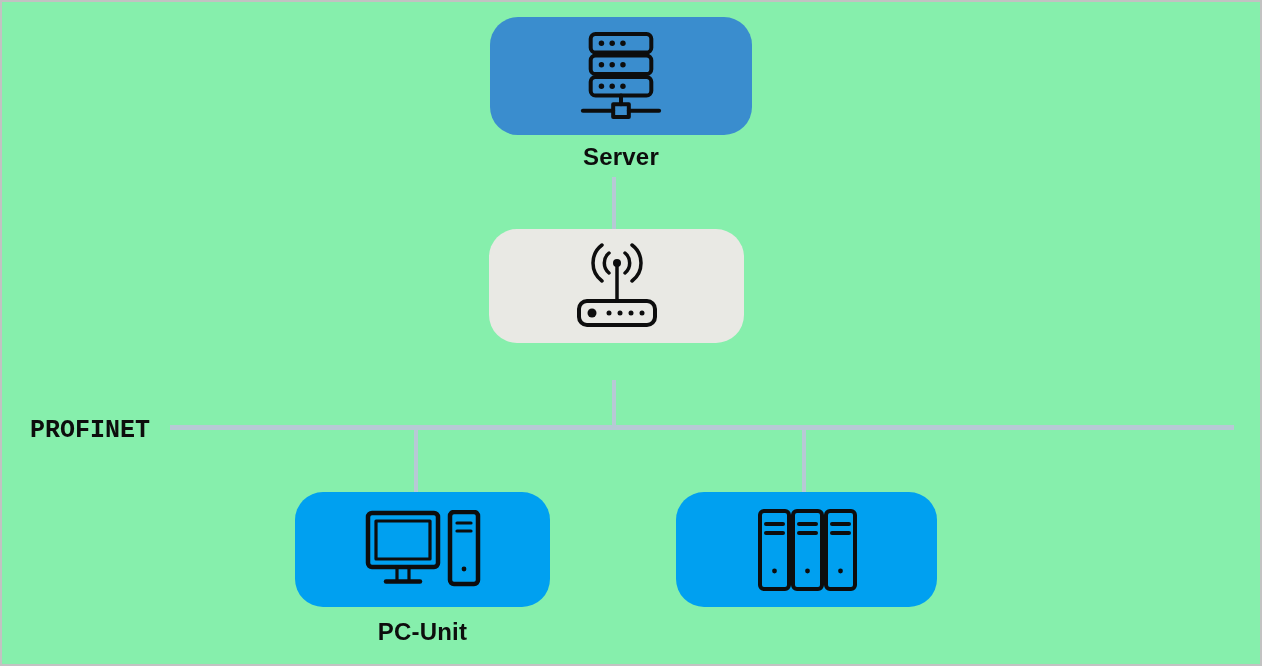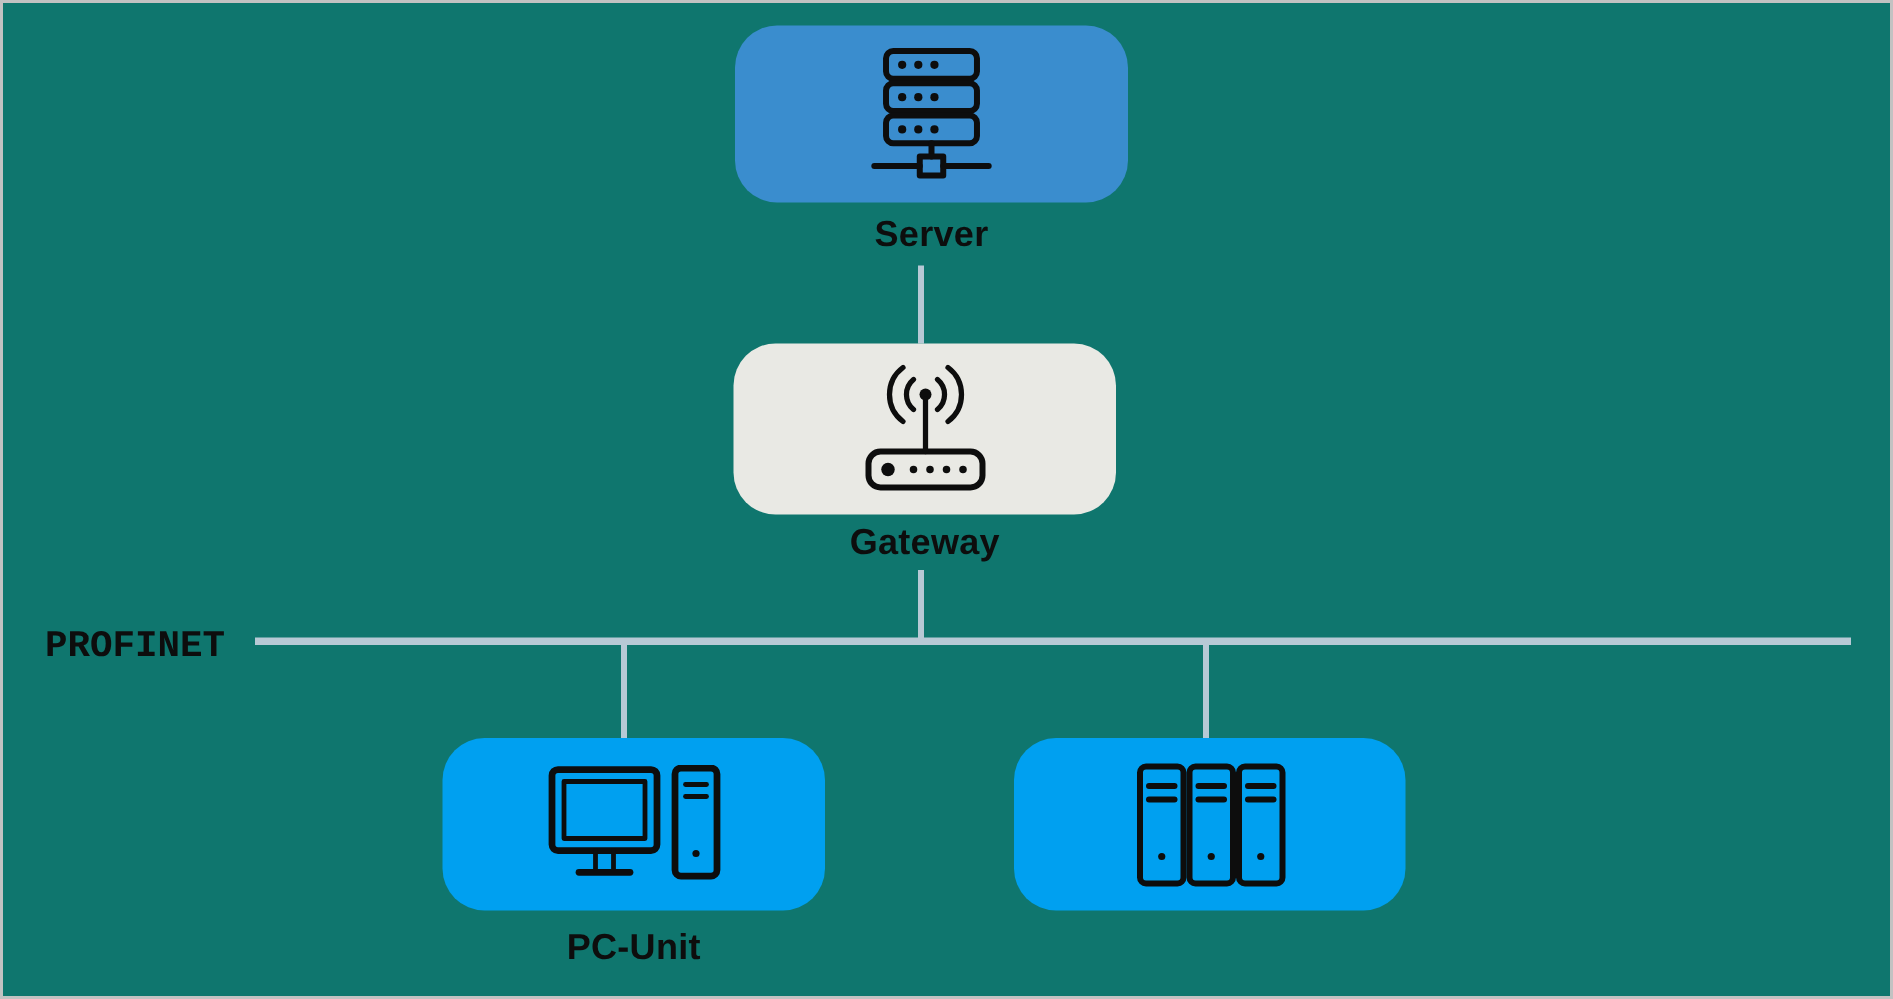--- a/index.html
+++ b/index.html
@@ -1,16 +1,16 @@
 <!DOCTYPE html>
 <html><head>
 <meta charset="utf-8">
 <style>
   html,body{margin:0;padding:0;background:#fff;font-family:"Liberation Sans",sans-serif;}
-  .canvas{position:relative;width:1262px;height:666px;background:#0f766e;
+  .canvas{position:relative;width:1262px;height:666px;background:#86efac;
           border:2px solid #C2C2C2;box-sizing:border-box;overflow:hidden;}
 
   .node{position:absolute;display:flex;align-items:center;justify-content:center;
         border-radius:28px;}
   .node--server{left:488px;top:15px;width:262px;height:118px;background:#3A8DCE;}
   .node--gateway{left:487px;top:227px;width:255px;height:114px;background:#E9E9E4;}
   .node--pc{left:293px;top:490px;width:255px;height:115px;background:#00A0F0;}
   .node--plc{left:674px;top:490px;width:261px;height:115px;background:#00A0F0;}
 
   .node-label{position:absolute;text-align:center;font-weight:700;font-size:24px;
@@ -79,21 +79,20 @@
           <circle cx="73" cy="70" r="2.5"></circle>
         <circle cx="48" cy="20" r="4"></circle>
       </g>
       <line x1="48" y1="58" x2="48" y2="23" stroke-width="3.5"></line>
       <path d="M 40 10 A 13 13 0 0 0 40 30" stroke-width="3.5"></path>
       <path d="M 56 10 A 13 13 0 0 1 56 30" stroke-width="3.5"></path>
       <path d="M 33 2 A 22.5 22.5 0 0 0 33 38" stroke-width="3.5"></path>
       <path d="M 63 2 A 22.5 22.5 0 0 1 63 38" stroke-width="3.5"></path>
     </svg>
   </div>
-  <div class="node-label label--gateway">Gateway</div>
 
   <div class="node node--pc">
     <svg class="icon" width="116" height="80" viewBox="0 0 116 80" fill="none" stroke="#0D0D0D" stroke-width="4.5" stroke-linecap="round" stroke-linejoin="round">
       <rect x="3" y="3" width="70" height="54" rx="4"></rect>
       <rect x="11" y="11" width="54" height="38" stroke-width="3.2"></rect>
       <line x1="32" y1="57" x2="32" y2="70" stroke-width="3.2"></line>
       <line x1="44" y1="57" x2="44" y2="70" stroke-width="3.2"></line>
       <line x1="21" y1="71.5" x2="55" y2="71.5" stroke-width="4.5"></line>
       <rect x="85" y="2" width="28" height="72" rx="4"></rect>
       <line x1="92" y1="13" x2="106" y2="13" stroke-width="3.2"></line>

